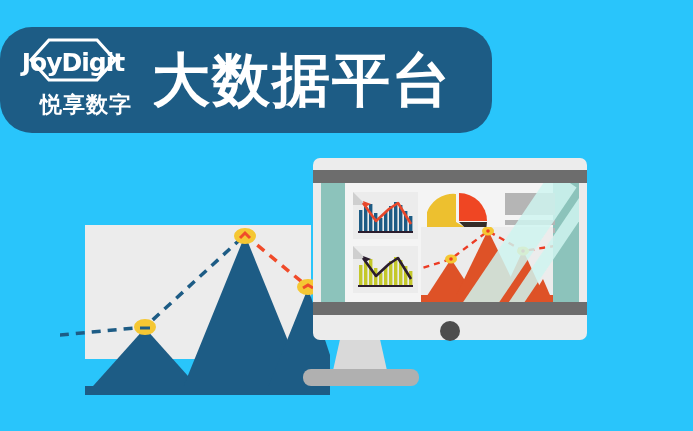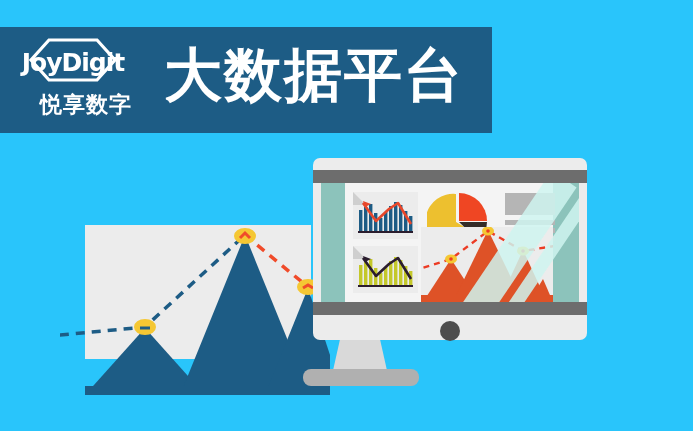--- a/index.html
+++ b/index.html
@@ -6,38 +6,38 @@
   body{
     width:693px;height:431px;overflow:hidden;
     font-family:"Liberation Sans","DejaVu Sans",sans-serif;
     background:#29c5fb;position:relative;
   }
   .stage{position:absolute;inset:0;width:693px;height:431px;overflow:hidden;background:#29c5fb;}
 
   
   .banner{
     position:absolute;left:0;top:27px;width:492px;height:106px;
-    background:#1d5c85;display:flex;align-items:center;
+    background:#1d5c85;display:flex;align-items:center;border-radius:32px;
   }
   .logo{position:relative;width:118px;height:92px;margin-left:14px;flex:0 0 auto;}
   .logo svg{position:absolute;left:0;top:0;}
   .logo-word{
     position:absolute;left:0;top:14px;width:118px;text-align:center;
     color:#ffffff;font-size:25px;font-weight:bold;letter-spacing:-1px;
     font-family:"DejaVu Sans",sans-serif;
   }
   .logo-sub{
     position:absolute;left:0;top:56px;width:118px;text-align:right;
     color:#ffffff;font-size:22px;font-weight:bold;letter-spacing:1px;
     font-family:"DejaVu Sans",sans-serif;
   }
   .banner-title{
     color:#ffffff;font-size:58px;font-weight:bold;letter-spacing:2px;
-    margin-left:32px;line-height:1;
-    font-family:Liberation Mono, monospace;
+    margin-left:20px;line-height:1;
+    font-family:Liberation Sans, sans-serif;
   }
 
   
   .left-panel{position:absolute;left:85px;top:225px;width:226px;height:134px;background:#ececec;}
   .left-art{position:absolute;left:60px;top:215px;width:270px;height:180px;}
 
   
   .monitor{position:absolute;left:313px;top:158px;width:274px;height:182px;}
   .mon-body{position:absolute;left:0;top:0;width:274px;height:182px;background:#ececec;border-radius:7px;}
   .mon-topbar{position:absolute;left:0;top:12px;width:274px;height:13px;background:#6d6d6d;}

